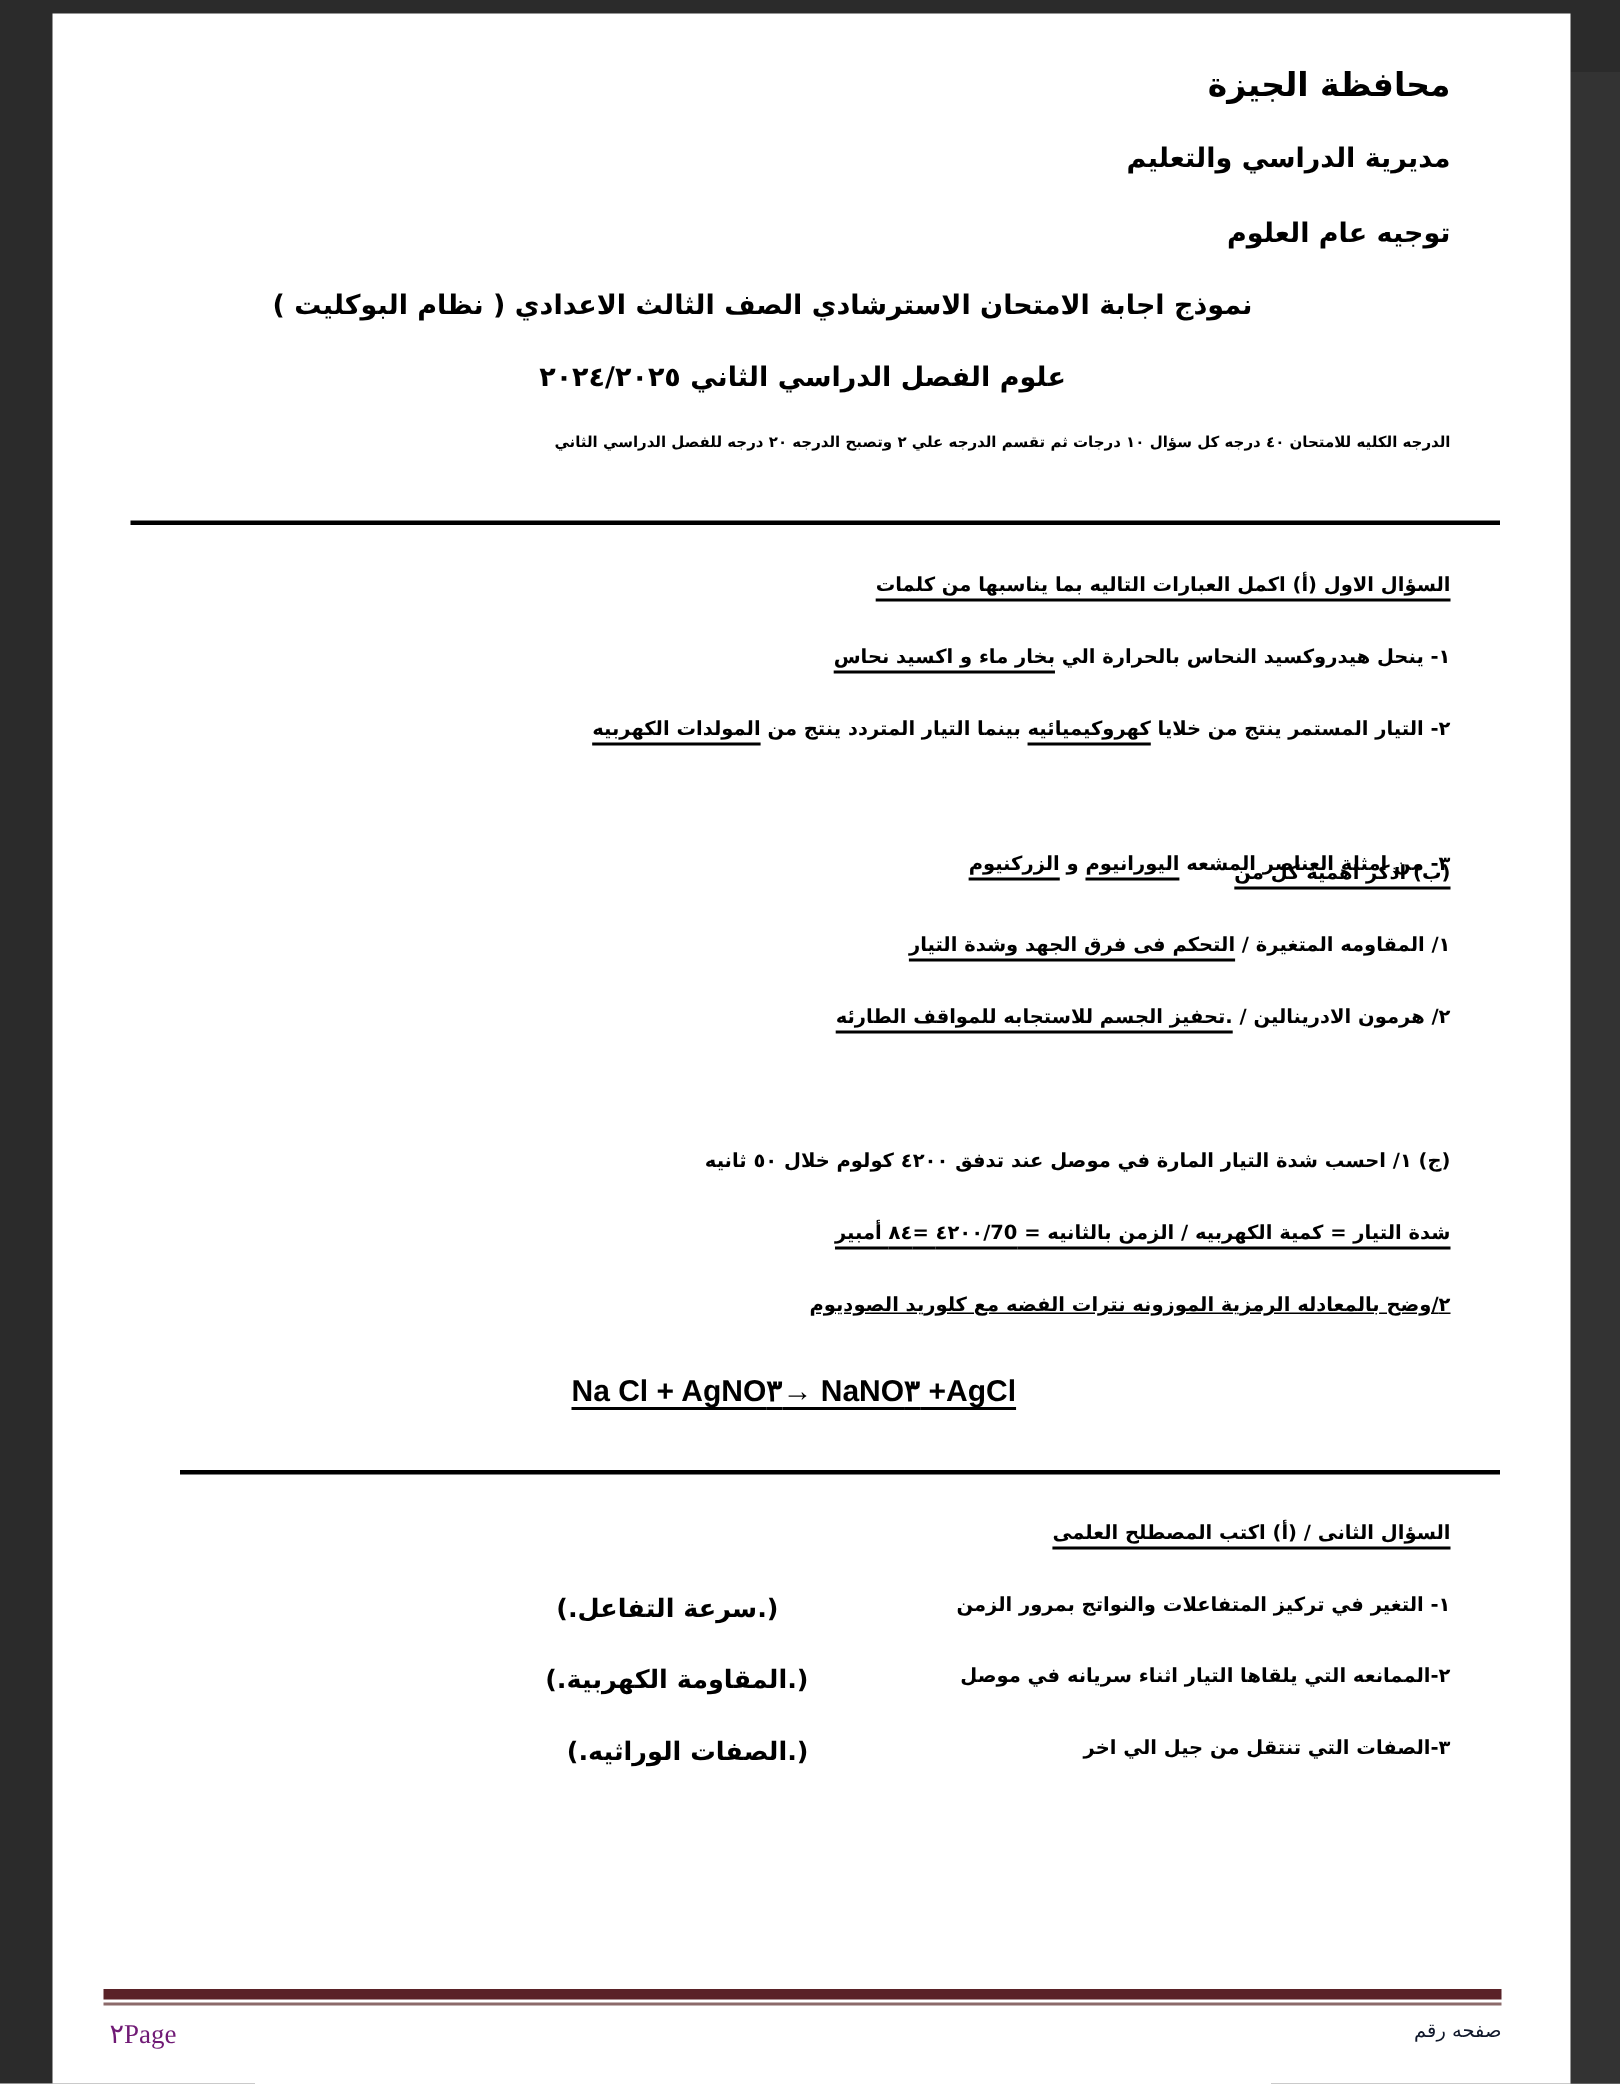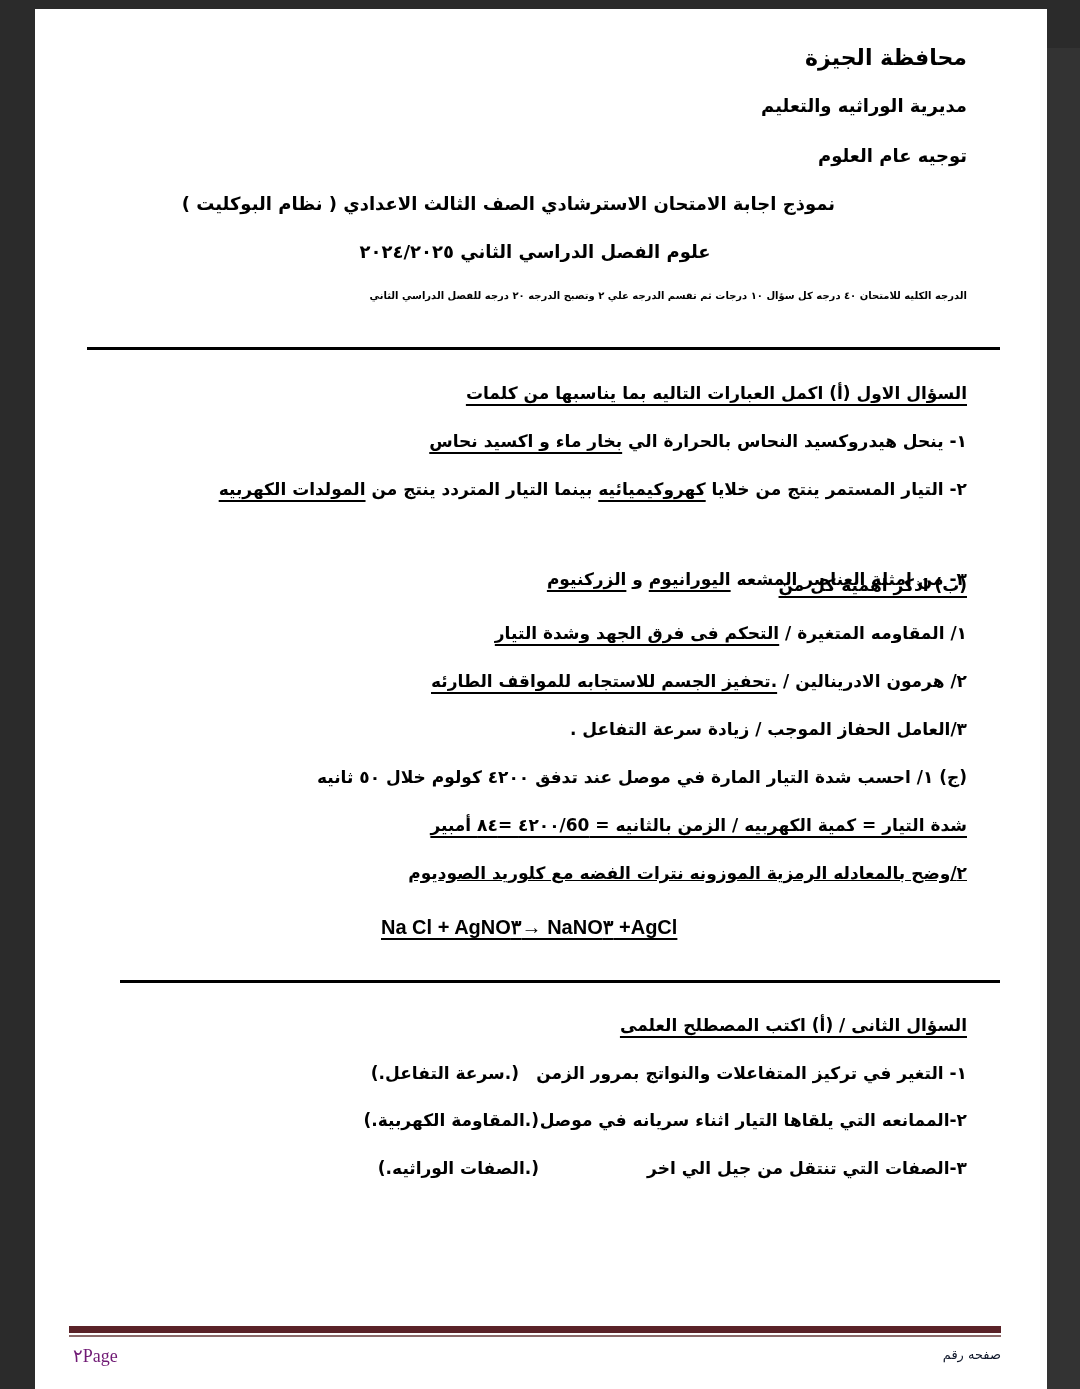--- a/index.html
+++ b/index.html
@@ -15,21 +15,21 @@
   }
   .page {
     position:absolute; left:35px; top:9px; width:1012px; height:1380px;
     background:#ffffff;
   }
   .line {
     position:absolute; right:80px; direction:rtl; text-align:right;
     font-weight:bold; color:#000; white-space:nowrap;
     font-family:"DejaVu Sans", sans-serif;
   }
-  .h-small { font-size:17px;text-align:right; }
+  .h-small { font-size:13px;text-align:right; }
   .center { text-align:center; right:auto; }
   .u { text-decoration:underline; text-underline-offset:5px; text-decoration-thickness:2px; }
   .rule { position:absolute; height:3px; background:#000; }
   .ans { position:absolute; direction:rtl; font-weight:bold; font-size:17px; white-space:nowrap; }
   .eq {
     position:absolute; left:346px; top:906px; direction:ltr;
     font-family:"Liberation Sans", sans-serif; font-weight:bold; font-size:20px;
     text-decoration:underline; text-decoration-thickness:2px; text-underline-offset:4px;
   }
   .footer-bar { position:absolute; left:34px; top:1317px; width:932px; height:7px; background:#5a2228; }
@@ -38,21 +38,21 @@
   .footer-label { position:absolute; right:46px; top:1338px; direction:rtl; font-family:"DejaVu Sans", sans-serif; font-size:13px; color:#0f172a; }
 </style>
 </head>
 <body>
 
 <div class="bg-right"></div>
 
 <div class="page">
 
   <div class="line" style="top:36px;font-size:22px;">محافظة الجيزة</div>
-  <div class="line" style="top:86px;font-size:18px;">مديرية الوراثيه والتعليم</div>
+  <div class="line" style="top:86px;font-size:18px;">مديرية الدراسي والتعليم</div>
   <div class="line" style="top:136px;font-size:18px;">توجيه عام العلوم</div>
 
   <div class="line center" style="top:184px;left:200px;width:600px;font-size:18px;">نموذج اجابة الامتحان الاسترشادي الصف الثالث الاعدادي ( نظام البوكليت )</div>
   <div class="line center" style="top:232px;left:300px;width:400px;font-size:18px;">علوم الفصل الدراسي الثاني ٢٠٢٤/٢٠٢٥</div>
 
   <div class="line" style="top:281px;font-size:10px;">الدرجه الكليه للامتحان ٤٠ درجه كل سؤال ١٠ درجات ثم تقسم الدرجه علي ٢ وتصبح الدرجه ٢٠ درجه للفصل الدراسي الثاني</div>
 
   <div class="rule" style="left:52px;top:338px;width:913px;"></div>
 
   <div class="line h-small u" style="top:374px;">السؤال الاول (أ) اكمل العبارات التاليه بما يناسبها من كلمات</div>
@@ -72,24 +72,23 @@
   <div class="line h-small u" style="top:566px;">(ب) اذكر اهمية كل من</div>
 
   <div class="line h-small" style="top:614px;">
     <span>١/ المقاومه المتغيرة  / </span><span class="u">التحكم فى فرق الجهد وشدة التيار</span>
   </div>
 
   <div class="line h-small" style="top:662px;">
     <span>٢/ هرمون الادرينالين / </span><span class="u">.تحفيز الجسم للاستجابه للمواقف الطارئه</span>
   </div>
 
-  <div class="line h-small" style="top:710px;">٣/العامل الحفاز الموجب / زيادة سرعة التفاعل .</div>
 
   <div class="line h-small" style="top:758px;">(ج) ١/  احسب شدة التيار المارة في موصل عند تدفق ٤٢٠٠ كولوم خلال ٥٠ ثانيه</div>
-  <div class="line h-small u" style="top:806px;">شدة التيار = كمية الكهربيه / الزمن بالثانيه = ٤٢٠٠/60 =٨٤ أمبير</div>
+  <div class="line h-small u" style="top:806px;">شدة التيار = كمية الكهربيه / الزمن بالثانيه = ٤٢٠٠/70 =٨٤ أمبير</div>
   <div class="line h-small" style="top:854px;text-decoration:underline;">٢/وضح بالمعادله  الرمزية الموزونه نترات الفضه مع كلوريد الصوديوم</div>
 
   <div class="eq">Na Cl + AgNO٣→ NaNO٣ +AgCl</div>
 
   <div class="rule" style="left:85px;top:971px;width:880px;"></div>
 
   <div class="line h-small u" style="top:1006px;">السؤال الثانى / (أ) اكتب المصطلح العلمى</div>
 
   <div class="line h-small" style="top:1054px;">١- التغير في تركيز المتفاعلات والنواتج بمرور الزمن</div>
   <div class="ans" style="right:528px;top:1054px;margin-left:40px;">(.سرعة التفاعل.)</div>

